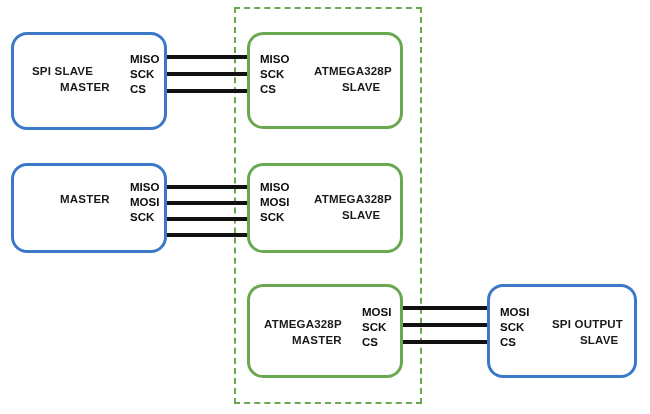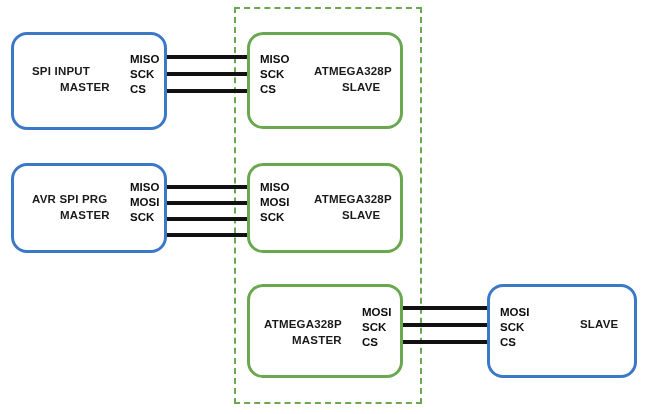--- a/index.html
+++ b/index.html
@@ -85,21 +85,21 @@
     <div class="wire" style="left:164px; top:217px; width:88px;"></div>
     <div class="wire" style="left:164px; top:233px; width:88px;"></div>
 
     <div class="wire" style="left:400px; top:306px; width:90px;"></div>
     <div class="wire" style="left:400px; top:323px; width:90px;"></div>
     <div class="wire" style="left:400px; top:340px; width:90px;"></div>
   </div>
 
   <div class="node blue" style="left:11px; top:32px; width:156px; height:98px;">
     <div class="node-title" style="left:18px; top:28px;">
-      <span class="l1">SPI INPUT</span>
+      <span class="l1">SPI SLAVE</span>
       <span class="l2">MASTER</span>
     </div>
     <div class="pin-group" style="left:116px; top:17px;">
       <span class="pin">MISO</span>
       <span class="pin">SCK</span>
       <span class="pin">CS</span>
     </div>
   </div>
 
   <div class="node green" style="left:247px; top:32px; width:156px; height:97px;">
@@ -109,21 +109,20 @@
       <span class="pin">CS</span>
     </div>
     <div class="node-title" style="left:64px; top:28px;">
       <span class="l1">ATMEGA328P</span>
       <span class="l2">SLAVE</span>
     </div>
   </div>
 
   <div class="node blue" style="left:11px; top:163px; width:156px; height:90px;">
     <div class="node-title" style="left:18px; top:25px;">
-      <span class="l1">AVR SPI PRG</span>
       <span class="l2">MASTER</span>
     </div>
     <div class="pin-group" style="left:116px; top:14px;">
       <span class="pin">MISO</span>
       <span class="pin">MOSI</span>
       <span class="pin">SCK</span>
     </div>
   </div>
 
   <div class="node green" style="left:247px; top:163px; width:156px; height:90px;">
@@ -150,17 +149,18 @@
     </div>
   </div>
 
   <div class="node blue" style="left:487px; top:284px; width:150px; height:94px;">
     <div class="pin-group" style="left:10px; top:18px;">
       <span class="pin">MOSI</span>
       <span class="pin">SCK</span>
       <span class="pin">CS</span>
     </div>
     <div class="node-title" style="left:62px; top:29px;">
+      <span class="l1">SPI OUTPUT</span>
       <span class="l2">SLAVE</span>
     </div>
   </div>
 
 </div>
 
 </body></html>

